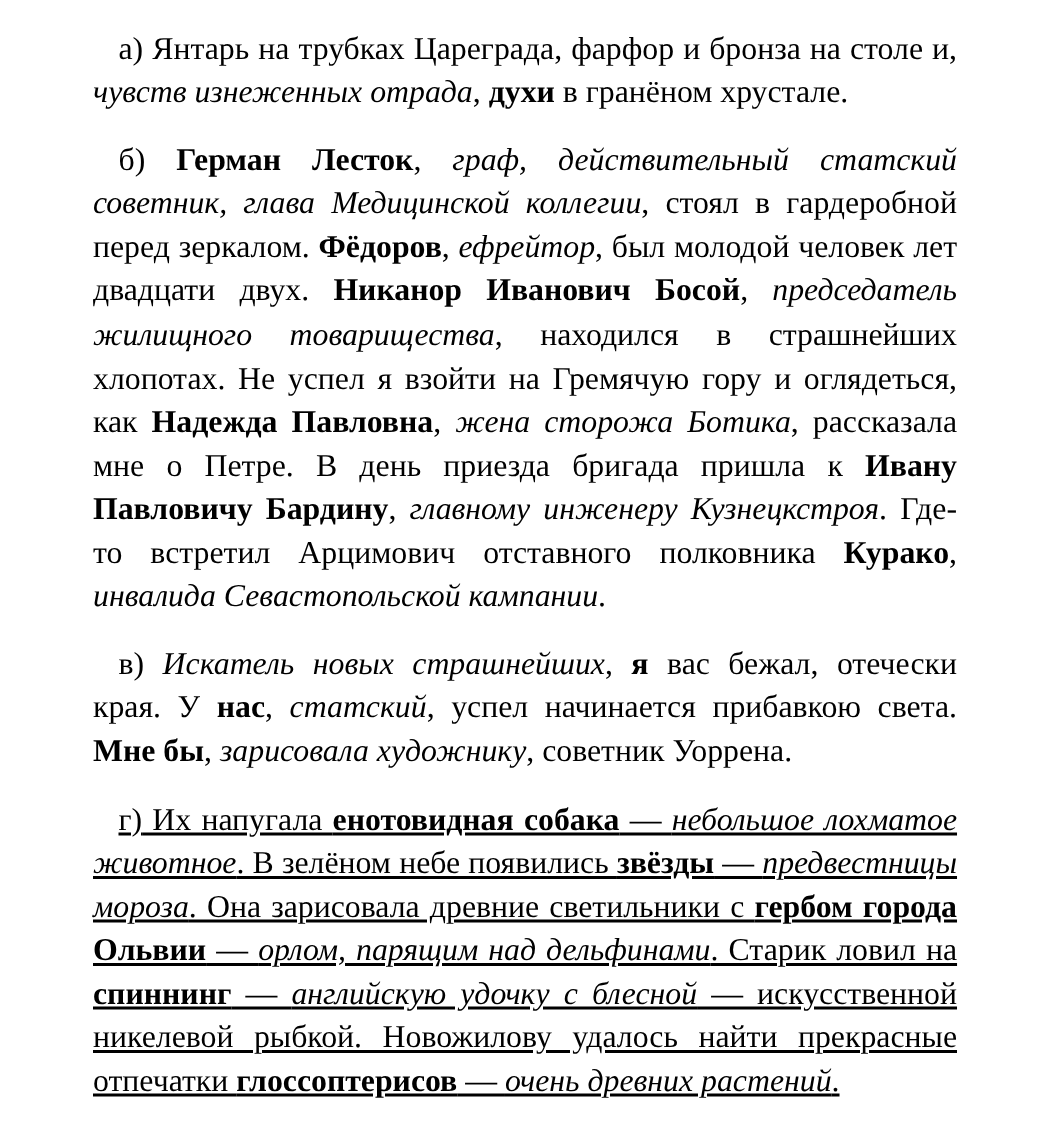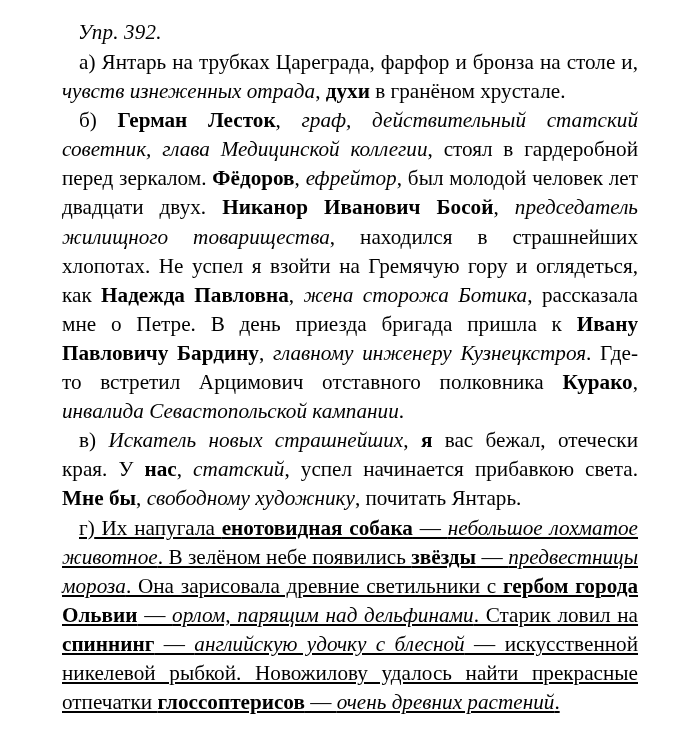--- a/index.html
+++ b/index.html
@@ -37,21 +37,21 @@
     line-height: 29.1px;
     text-align: justify;
     text-justify: inter-word;
     text-indent: 17px;
     margin: 0;
     padding: 0;
     hyphens: manual;
     word-spacing: 0px;
   }
   .para + .para {
-    margin-top: 0px;
+    margin-top: 16px;
   }
   .para:last-child {
     text-align-last: left;
     text-decoration: underline;
   }
   b, .b {
     font-weight: bold;
   }
   i, .i {
     font-style: italic;
@@ -59,20 +59,19 @@
   .marker {
     font-weight: normal;
     font-style: normal;
   }
 </style>
 </head>
 <body>
 
 <div class="page">
 
-  <div class="exercise-title">Упр. 392.</div>
 
   <p class="para" id="item-a"><span class="marker">а)</span><span> Янтарь на трубках Цареграда, фарфор и бронза на столе и, </span><i>чувств изнеженных отрада</i><span>, </span><b>духи</b><span> в гранёном хрустале.</span></p>
   <p class="para" id="item-b"><span class="marker">б)</span><span> </span><b>Герман Лесток</b><span>, </span><i>граф, действительный статский советник, глава Медицинской коллегии</i><span>, стоял в гардеробной перед зеркалом. </span><b>Фёдоров</b><span>, </span><i>ефрейтор</i><span>, был молодой человек лет двадцати двух. </span><b>Никанор Иванович Босой</b><span>, </span><i>председатель жилищного товарищества</i><span>, находился в страшнейших хлопотах. Не успел я взойти на Гремячую гору и оглядеться, как </span><b>Надежда Павловна</b><span>, </span><i>жена сторожа Ботика</i><span>, рассказала мне о Петре. В день приезда бригада пришла к </span><b>Ивану Павловичу Бардину</b><span>, </span><i>главному инженеру Кузнецкстроя</i><span>. Где-то встретил Арцимович отставного полковника </span><b>Курако</b><span>, </span><i>инвалида Севастопольской кампании</i><span>.</span></p>
-  <p class="para" id="item-c"><span class="marker">в)</span><span> </span><i>Искатель новых страшнейших</i><span>, </span><b>я</b><span> вас бежал, отечески края. У </span><b>нас</b><span>, </span><i>статский</i><span>, успел начинается прибавкою света. </span><b>Мне бы</b><span>, </span><i>свободному художнику</i><span>, почитать Янтарь.</span></p>
+  <p class="para" id="item-c"><span class="marker">в)</span><span> </span><i>Искатель новых страшнейших</i><span>, </span><b>я</b><span> вас бежал, отечески края. У </span><b>нас</b><span>, </span><i>статский</i><span>, успел начинается прибавкою света. </span><b>Мне бы</b><span>, </span><i>зарисовала художнику</i><span>, советник Уоррена.</span></p>
   <p class="para" id="item-d"><span class="marker">г)</span><span> Их напугала </span><b>енотовидная собака</b><span> — </span><i>небольшое лохматое животное</i><span>. В зелёном небе появились </span><b>звёзды</b><span> — </span><i>предвестницы мороза</i><span>. Она зарисовала древние светильники с </span><b>гербом города Ольвии</b><span> — </span><i>орлом, парящим над дельфинами</i><span>. Старик ловил на </span><b>спиннинг</b><span> — </span><i>английскую удочку с блесной</i><span> — искусственной никелевой рыбкой. Новожилову удалось найти прекрасные отпечатки </span><b>глоссоптерисов</b><span> — </span><i>очень древних растений</i><span>.</span></p>
 
 </div>
 
 </body></html>

